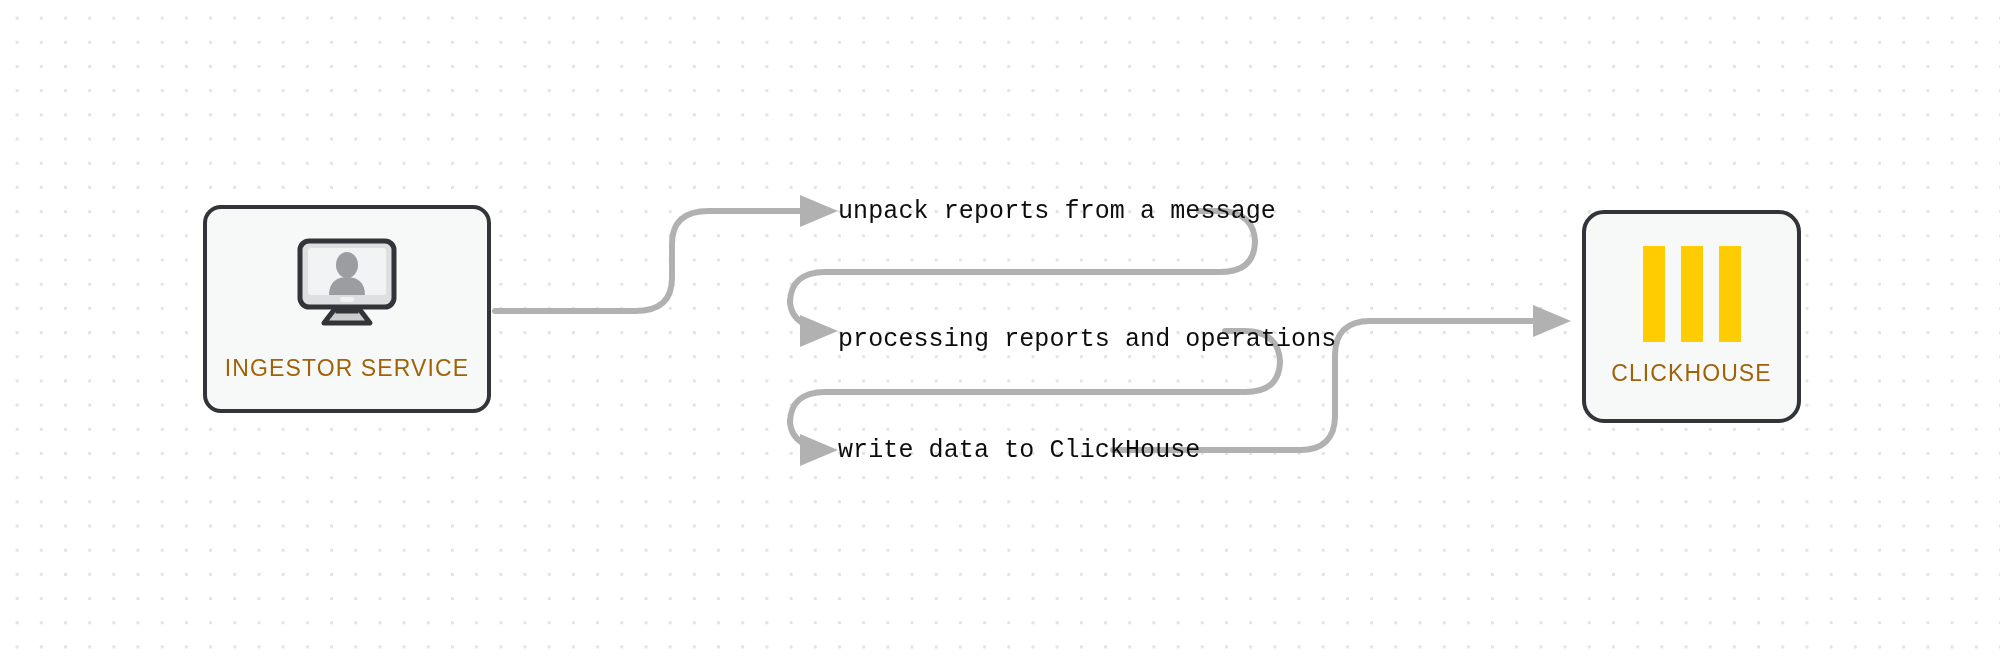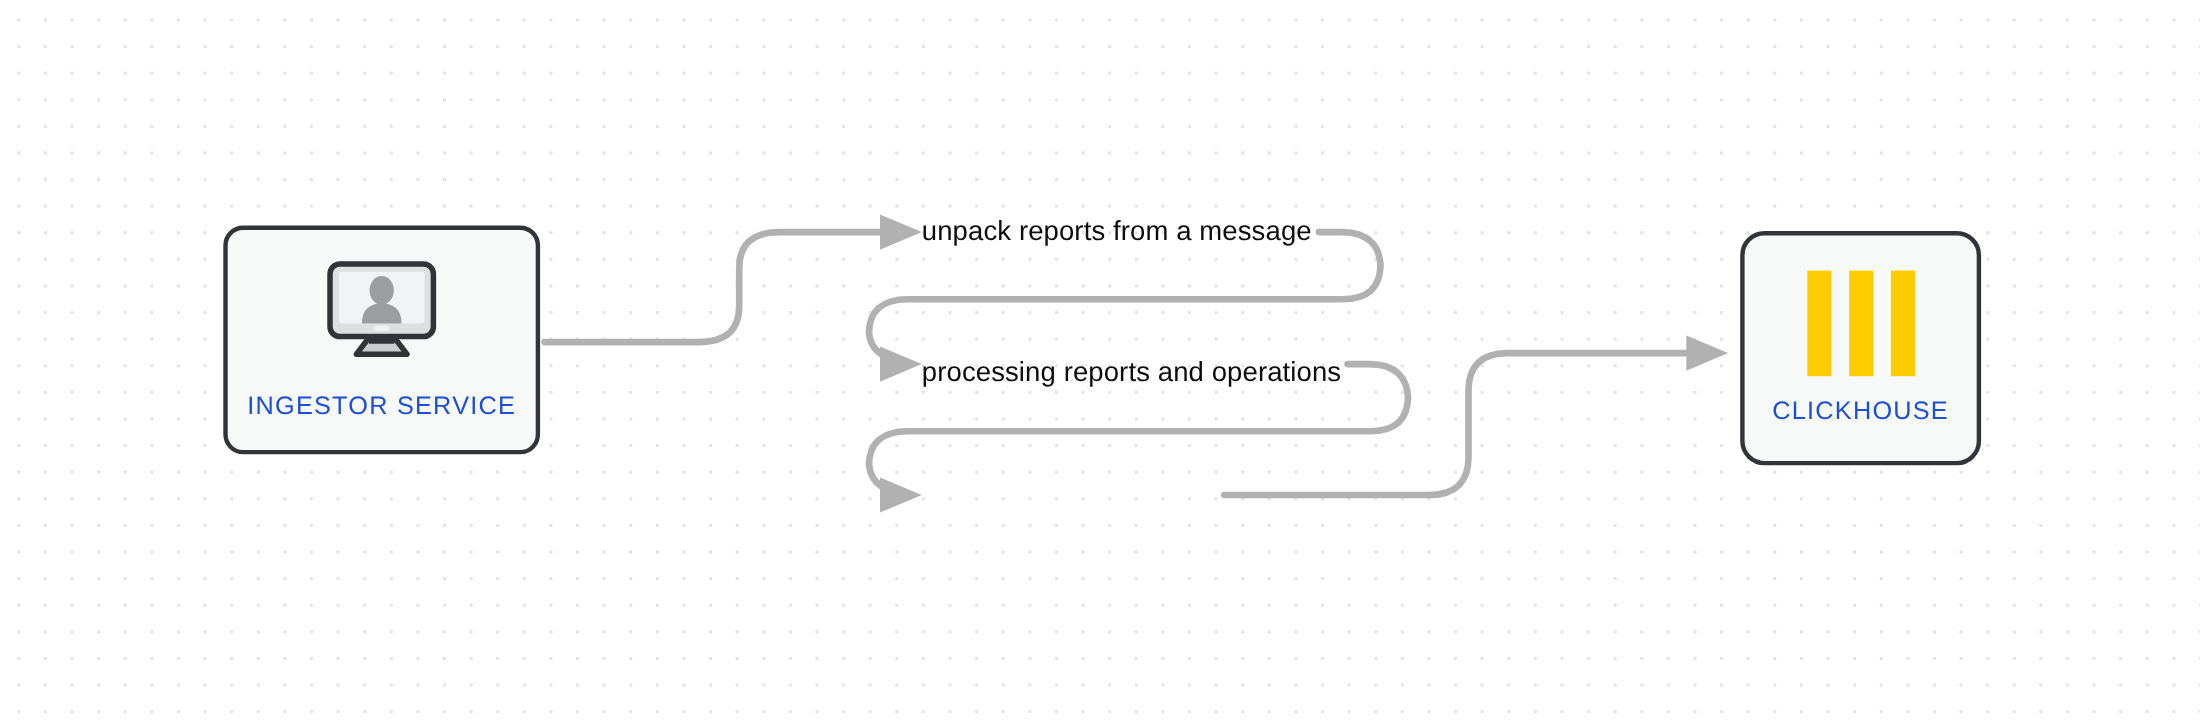--- a/index.html
+++ b/index.html
@@ -32,42 +32,42 @@
     stroke: #b1b1b1;
     stroke-width: 6;
     stroke-linecap: round;
     stroke-linejoin: round;
   }
   .edge-head {
     fill: #b1b1b1;
   }
   .edge-label {
     position: absolute;
-    font-family: Liberation Sans, sans-serif;
+    font-family: Liberation Mono, monospace;
     font-size: 25px;
     color: #0d0d0d;
     white-space: nowrap;
     line-height: 1;
     transform: translateY(-50%);
     letter-spacing: 0.1px;
   }
   .node {
     position: absolute;
     box-sizing: border-box;
     background: #f7f9f8;
     border: 4px solid #32343a;
     border-radius: 18px;
     display: flex;
     flex-direction: column;
     align-items: center;
     justify-content: center;
   }
   .node-label {
     font-size: 23px;
-    color: #1d4ed8;
+    color: #a16207;
     letter-spacing: 1.1px;
     white-space: nowrap;
     text-align: center;
   }
   #node-ingestor {
     left: 203px;
     top: 205px;
     width: 288px;
     height: 208px;
   }
@@ -123,20 +123,21 @@
     <g>
       <path class="edge-path" d="M 1113 450 L 1300 450 C 1323 450 1335 438 1335 416 L 1335 355 C 1335 333 1347 321 1370 321 L 1533 321"></path>
       <polygon class="edge-head" points="1533,305 1571,321 1533,337"></polygon>
     </g>
   </svg>
 
   <div class="edge-label" style="left:838px; top:211px;">unpack reports from a message</div>
 
   <div class="edge-label" style="left:838px; top:339px;">processing reports and operations</div>
 
+  <div class="edge-label" style="left:838px; top:450px;">write data to ClickHouse</div>
 
   <div class="node" id="node-ingestor">
     <div class="node-icon">
       <svg width="102" height="96" viewBox="0 0 102 96" xmlns="http://www.w3.org/2000/svg">
 
         <path d="M28 86 L41 69 L61 69 L74 86 Z" fill="#c9cbcd" stroke="#32343a" stroke-width="5" stroke-linejoin="round"></path>
 
         <rect x="42" y="60" width="18" height="14" fill="#c9cbcd" stroke="#32343a" stroke-width="5"></rect>
 
         <rect x="4" y="4" width="94" height="66" rx="9" fill="#dddfe0" stroke="#32343a" stroke-width="5"></rect>

